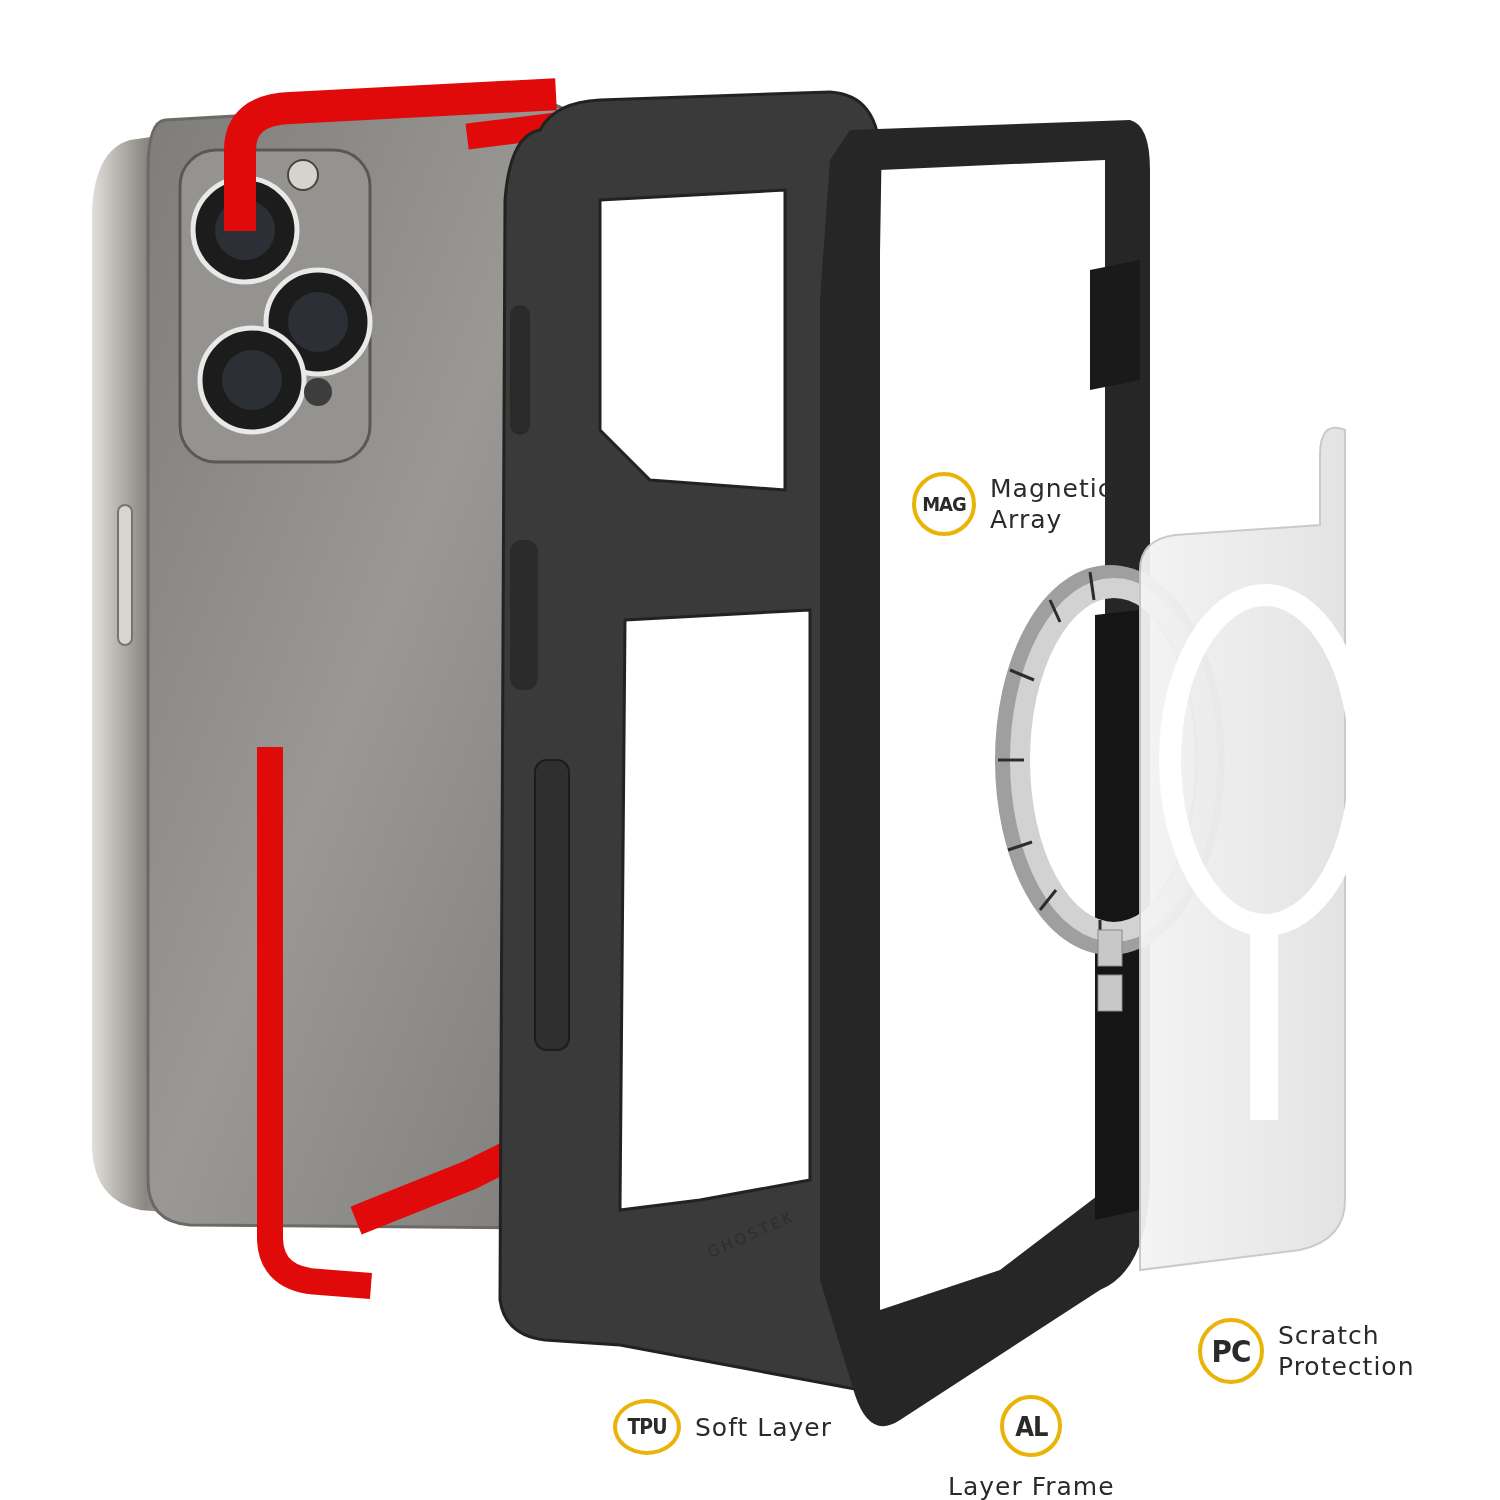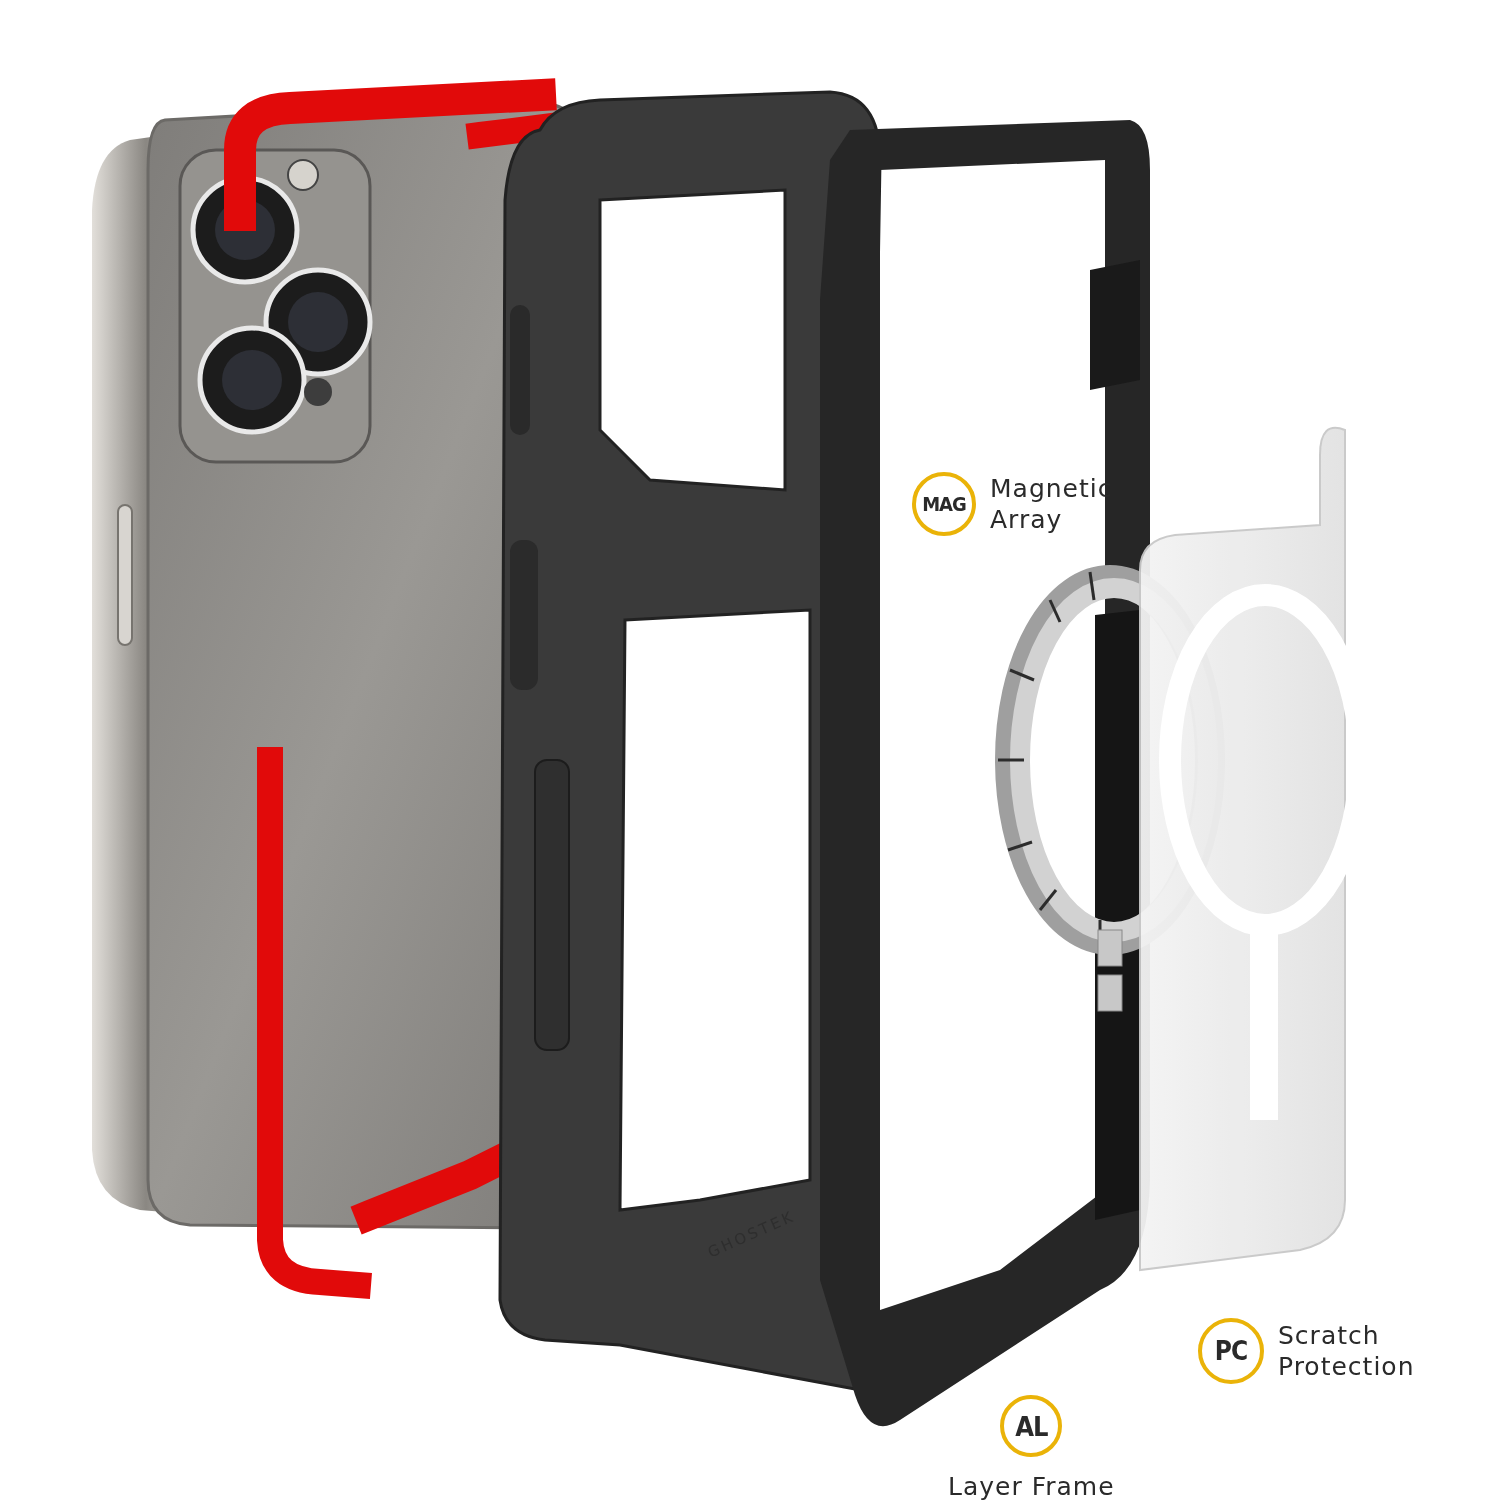--- a/index.html
+++ b/index.html
@@ -121,24 +121,28 @@
 
   <div class="engrave" style="left:705px; top:1245px;">GHOSTEK</div>
 
   <div class="label" style="left:912px; top:472px;">
     <div class="badge" style="width:64px;height:64px;font-size:20px;">MAG</div>
     <div class="label-text">Magnetic
 Array</div>
   </div>
 
   <div class="label" style="left:1198px; top:1318px;">
-    <div class="badge" style="width:66px;height:66px;font-size:26px;">PC</div>
+    <div class="badge" style="width:66px;height:66px;font-size:31px;">PC</div>
     <div class="label-text">Scratch
 Protection</div>
   </div>
 
+  <div class="label" style="left:613px; top:1399px;">
+    <div class="badge" style="width:68px;height:56px;font-size:21px;border-radius:50%;">TPU</div>
+    <div class="label-text">Soft Layer</div>
+  </div>
 
   <div class="label" style="left:948px; top:1395px;flex-direction:column;">
     <div class="badge" style="width:62px;height:62px;font-size:27px;">AL</div>
     <div class="label-text">Layer Frame</div>
   </div>
 
 </div>
 
 </body></html>

